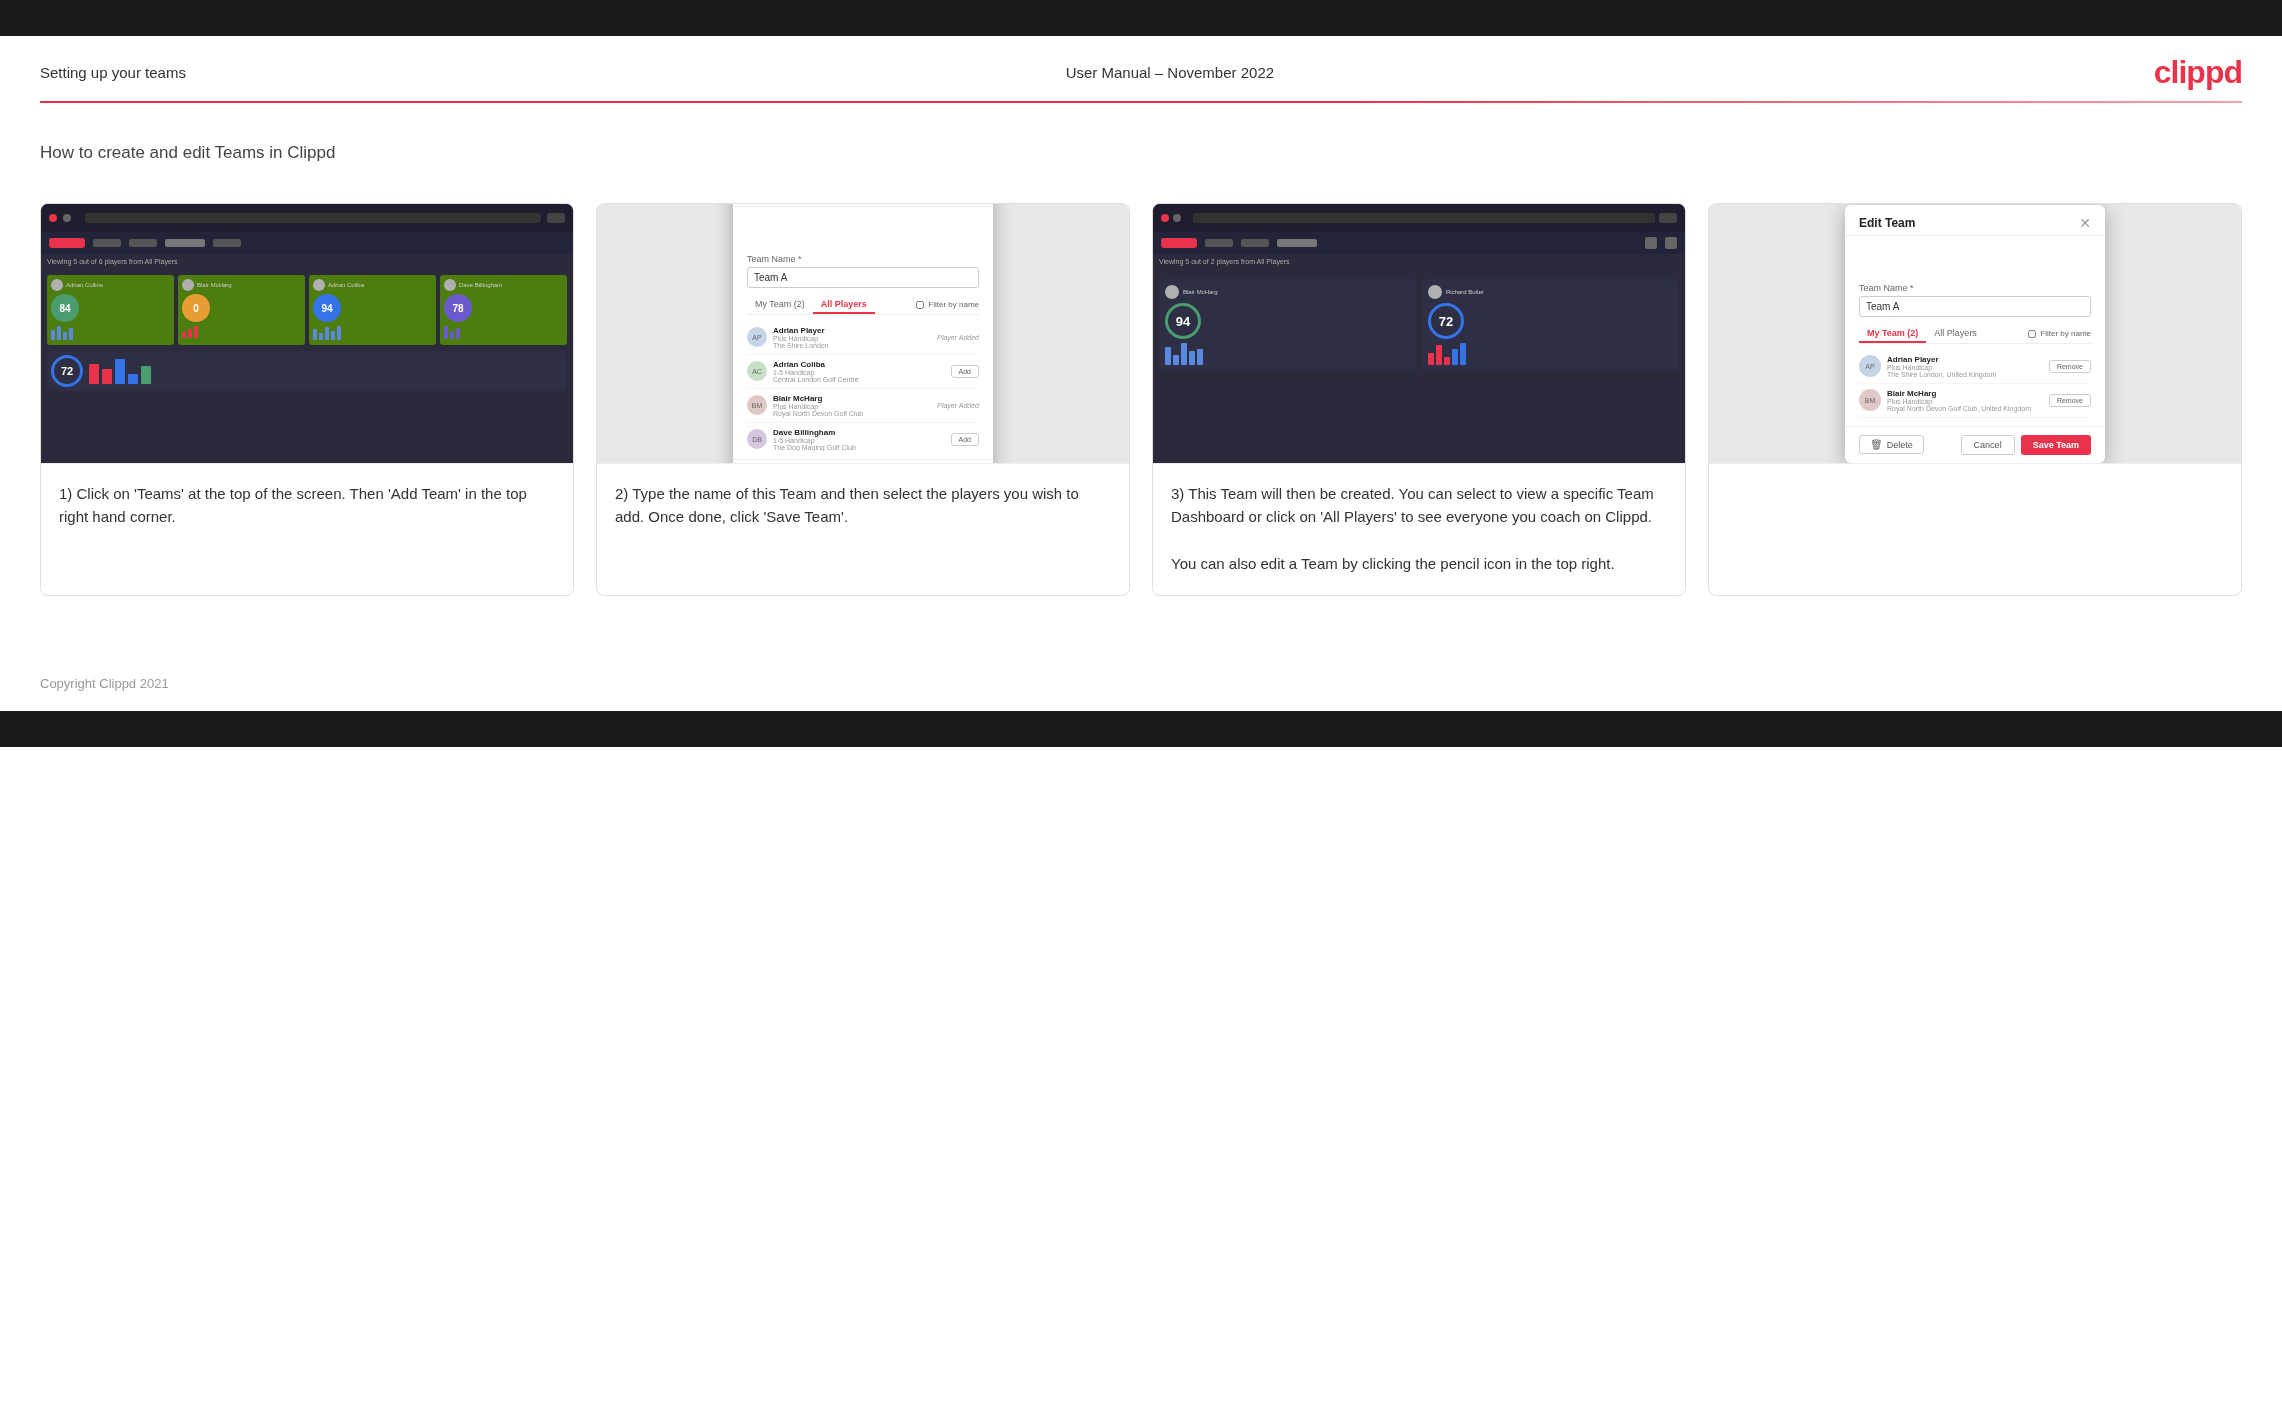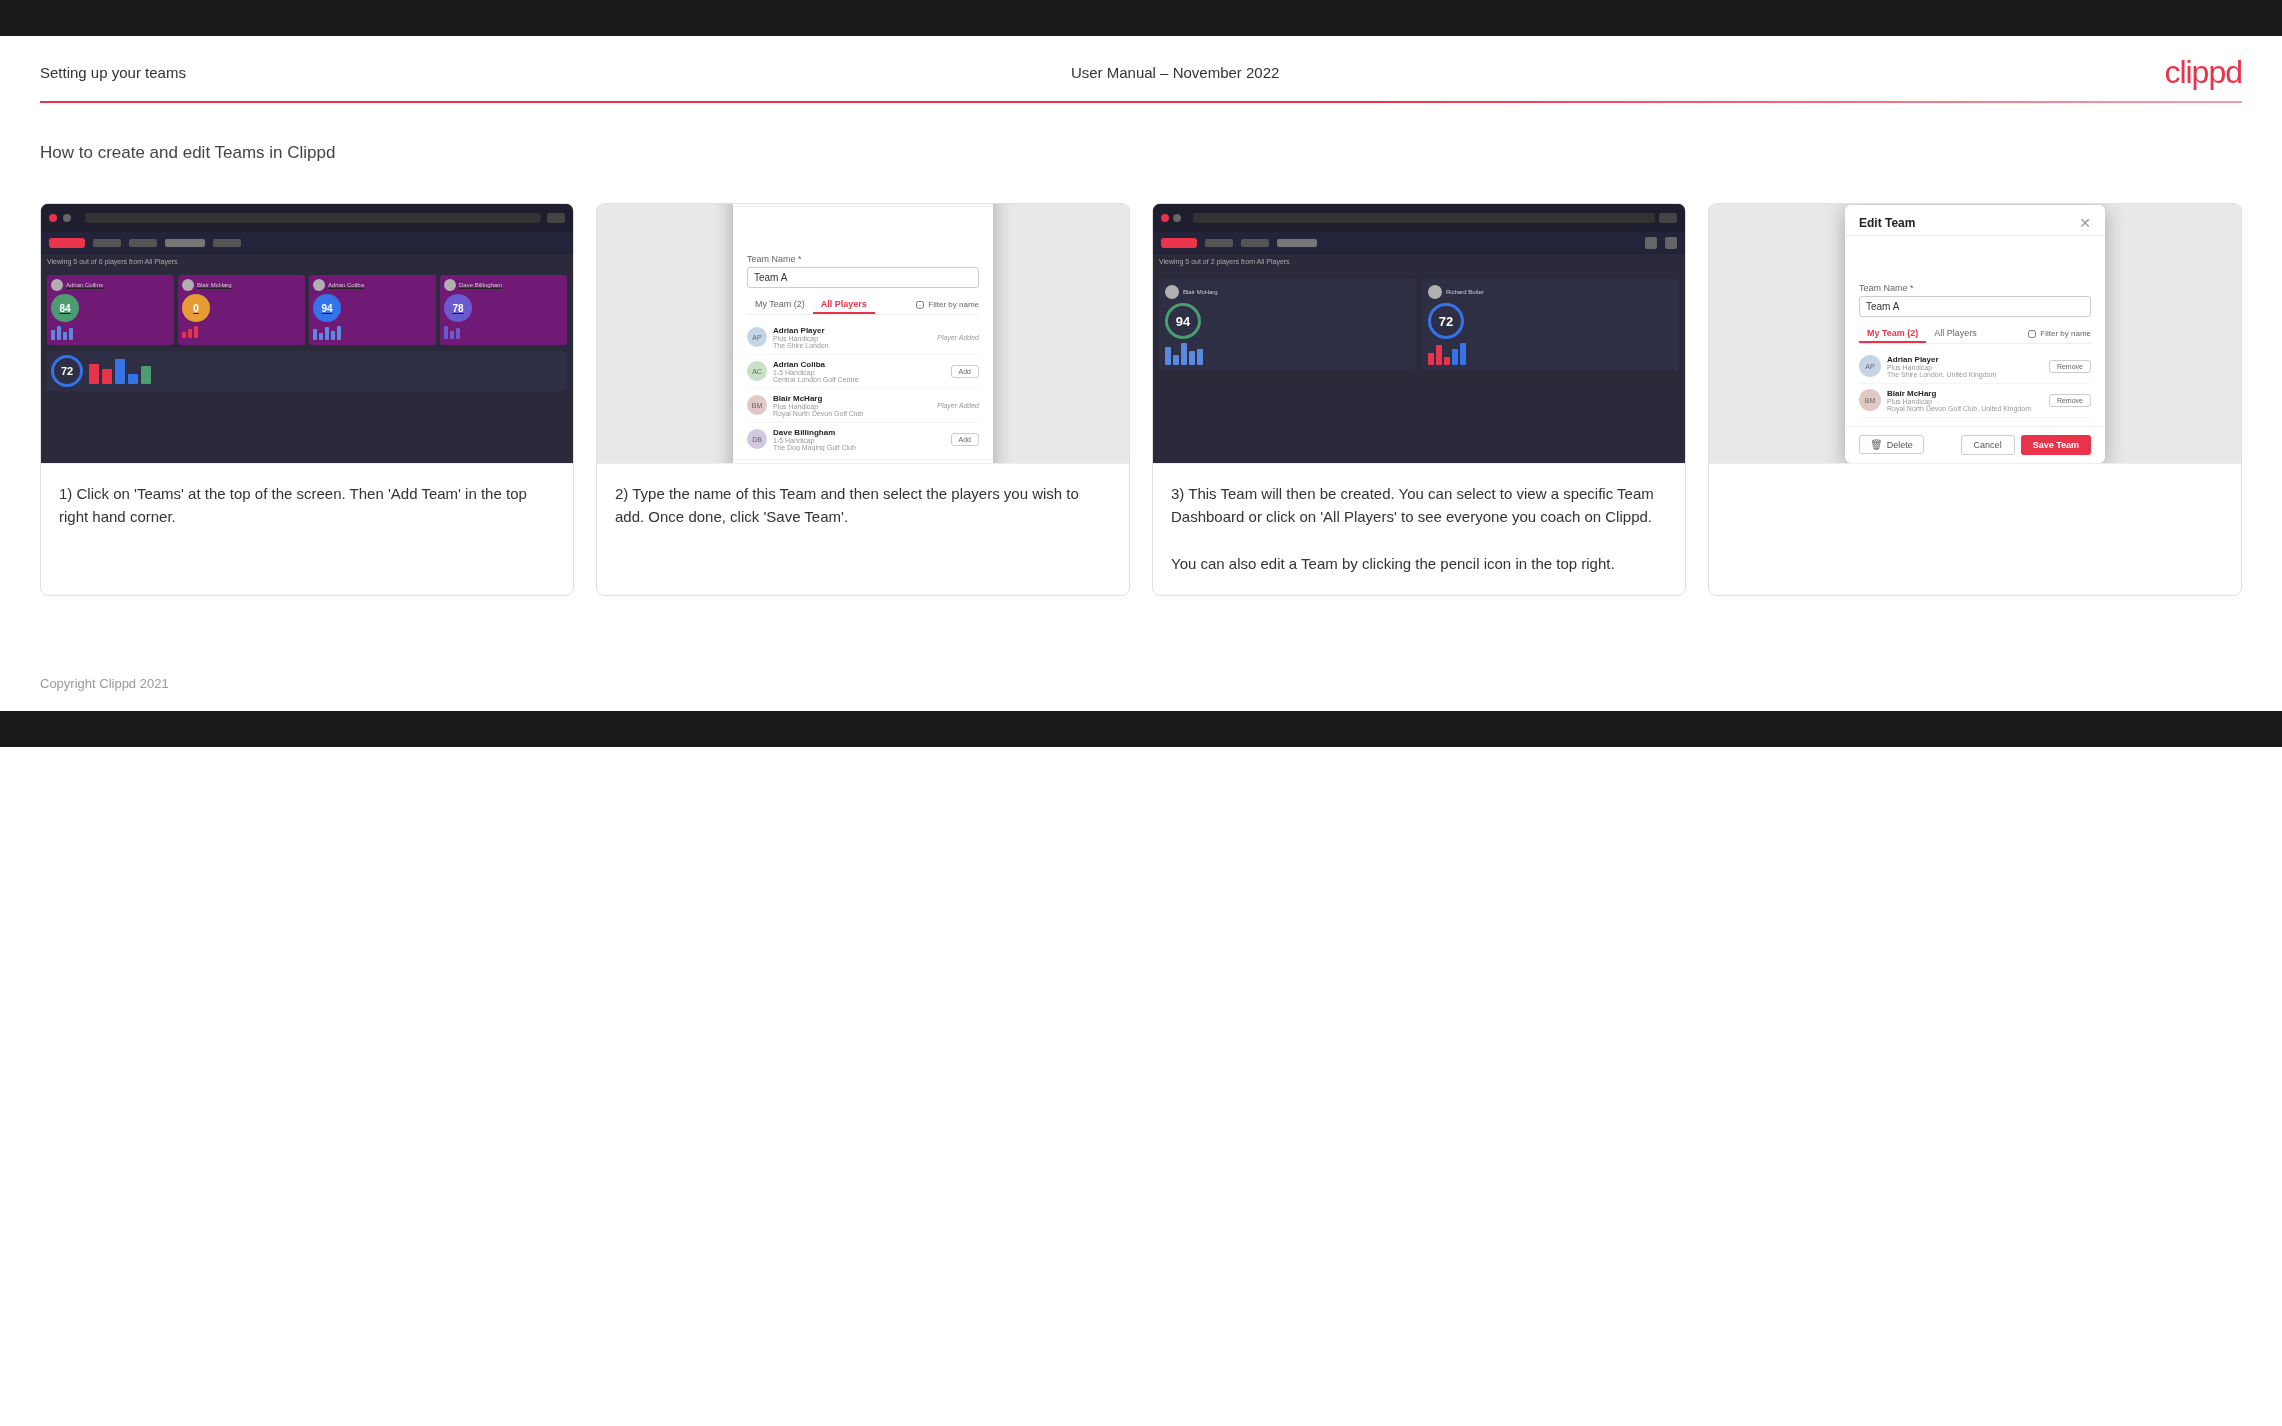--- a/index.html
+++ b/index.html
@@ -27,21 +27,21 @@
     .header-left {
       font-size: 15px;
       color: #333;
     }
     .header-center {
       font-size: 15px;
       color: #333;
     }
     .header-logo {
       font-size: 32px;
-      font-weight: 400;
+      font-weight: 700;
       color: #e8334a;
       letter-spacing: -1px;
     }
 
     
     .header-divider {
       height: 2px;
       background: linear-gradient(to right, #e8334a 60%, #f5a0aa 100%);
       margin: 0 40px;
     }
@@ -108,25 +108,24 @@
       background: #23233a;
       height: 22px;
     }
     .sc1-content {
       padding: 6px;
       display: grid;
       grid-template-columns: repeat(4, 1fr);
       gap: 4px;
     }
     .sc1-player-card {
-      background: #701a75;
+      background: #4d7c0f;
       border-radius: 3px;
       padding: 4px;
       min-height: 70px;
-      text-decoration: underline;
     }
     .sc1-score {
       width: 28px; height: 28px;
       border-radius: 50%;
       background: #4a9d6f;
       color: #fff;
       font-size: 10px;
       font-weight: 700;
       display: flex;
       align-items: center;

